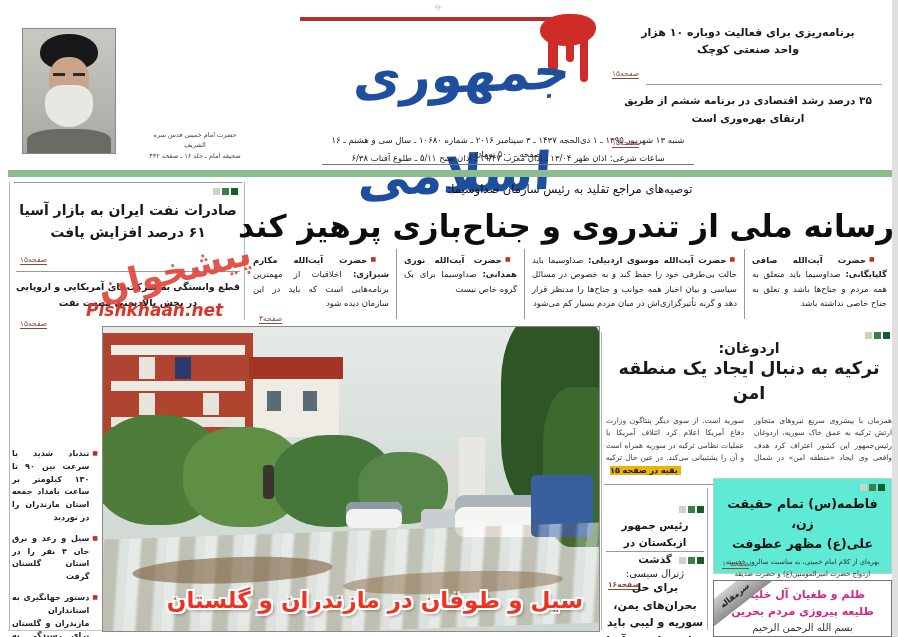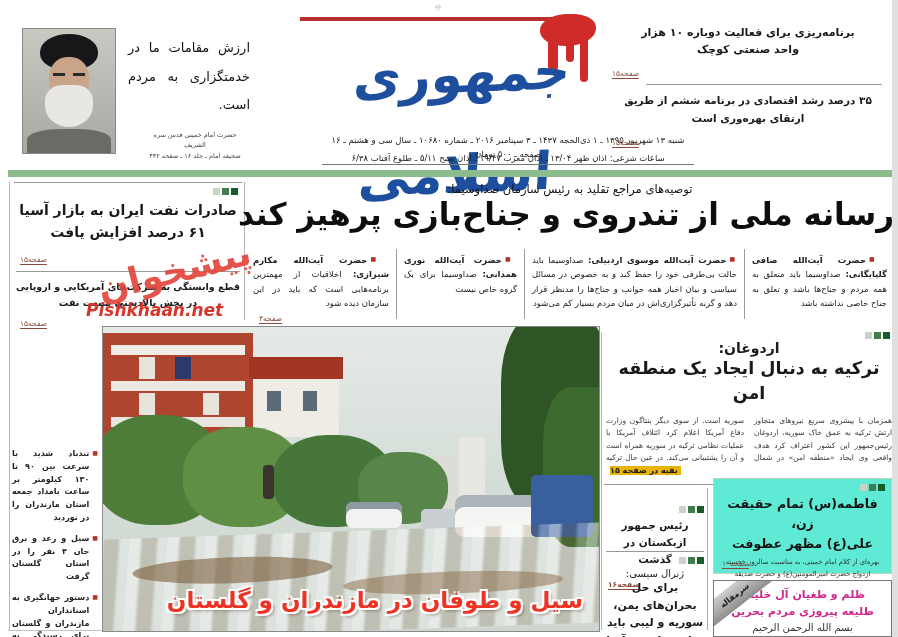--- a/index.html
+++ b/index.html
@@ -21,21 +21,21 @@
   .plink{font-size:7.5px;color:#8a4a3a;border-bottom:1px solid #8a4a3a;display:inline-block;line-height:1.2;}
   .linkrow{text-align:left;padding-left:6px;}
   .hline{background:#999;height:1px;}
   .vline{background:#b5b5b5;width:1px;}
   .sq{position:absolute;display:flex;gap:2px;direction:ltr;}
   .sq i{width:7px;height:7px;display:block;}
   .s1{background:#c9d4c6;} .s2{background:#3f7d4a;} .s3{background:#175c2b;}
   .bullet{color:#b5342a;font-size:6px;vertical-align:2px;margin-left:3px;}
   
   .kicker{font-size:11.5px;color:#111;text-align:center;}
-  .mainhead{font-size:31px;font-weight:bold;color:#0d0d0d;text-align:center;white-space:nowrap;}
+  .mainhead{font-size:31px;font-weight:bold;color:#0d0d0d;text-align:center;white-space:nowrap;margin-top:12px;}
   .qcol{font-size:8.5px;line-height:1.7;text-align:justify;color:#222;padding:4px 7px 0 7px;box-sizing:border-box;}
   .qcol .spk{font-weight:bold;}
   .divL{border-left:1px solid #999;}
   
   .wm-fa{font-size:36px;font-weight:bold;color:#e2483d;transform:rotate(-14deg);opacity:.93;}
   .wm-en{font-size:17px;font-weight:bold;font-style:italic;color:#d6362b;direction:ltr;}
   
   .side-item{font-size:8px;font-weight:bold;line-height:1.6;color:#222;text-align:justify;margin-bottom:8px;display:flex;}
   
   .photo{border:1px solid #8a8a8a;direction:ltr;overflow:hidden;
@@ -79,21 +79,20 @@
   <div class="abs dateline" style="left:322px;top:152px;width:372px;">ساعات شرعی: اذان ظهر ۱۳/۰۴ ـ اذان مغرب ۱۹/۴۷ ـ اذان صبح ۵/۱۱ ـ طلوع آفتاب ۶/۳۸</div>
 
   <div class="abs portrait" style="left:22px;top:28px;width:92px;height:124px;">
     <div class="abs" style="left:17px;top:5px;width:58px;height:36px;background:#17171a;border-radius:50% 50% 45% 45%;"></div>
     <div class="abs" style="left:26px;top:28px;width:40px;height:46px;background:#c9a489;border-radius:45%;"></div>
     <div class="abs" style="left:30px;top:44px;width:12px;height:3px;background:#2a2a2a;"></div>
     <div class="abs" style="left:50px;top:44px;width:12px;height:3px;background:#2a2a2a;"></div>
     <div class="abs" style="left:22px;top:56px;width:48px;height:42px;background:#e9e7e1;border-radius:40% 40% 55% 55%;"></div>
     <div class="abs" style="left:4px;top:100px;width:84px;height:26px;background:#6b6b66;border-radius:40% 40% 0 0;"></div>
   </div>
-  <div class="abs quote-imam" style="left:128px;top:34px;width:122px;">ارزش مقامات ما در خدمتگزاری به مردم است.</div>
   <div class="abs attr" style="left:145px;top:130px;width:100px;">
     <div>حضرت امام خمینی قدس سره الشریف</div>
     <div>صحیفه امام ـ جلد ۱۶ ـ صفحه ۴۴۲</div>
   </div>
 
   <div class="abs" style="left:606px;top:24px;width:284px;">
     <div class="bold c" style="font-size:11px;line-height:1.55;padding:0 26px;">برنامه‌ریزی برای فعالیت دوباره ۱۰ هزار واحد صنعتی کوچک</div>
     <div class="linkrow" style="margin-top:3px;"><span class="plink">صفحه۱۵</span></div>
     <div class="hline" style="margin:4px 8px 0 40px;"></div>
     <div class="bold c" style="font-size:10.5px;line-height:1.7;margin-top:7px;">۳۵ درصد رشد اقتصادی در برنامه ششم از طریق ارتقای بهره‌وری است</div>

